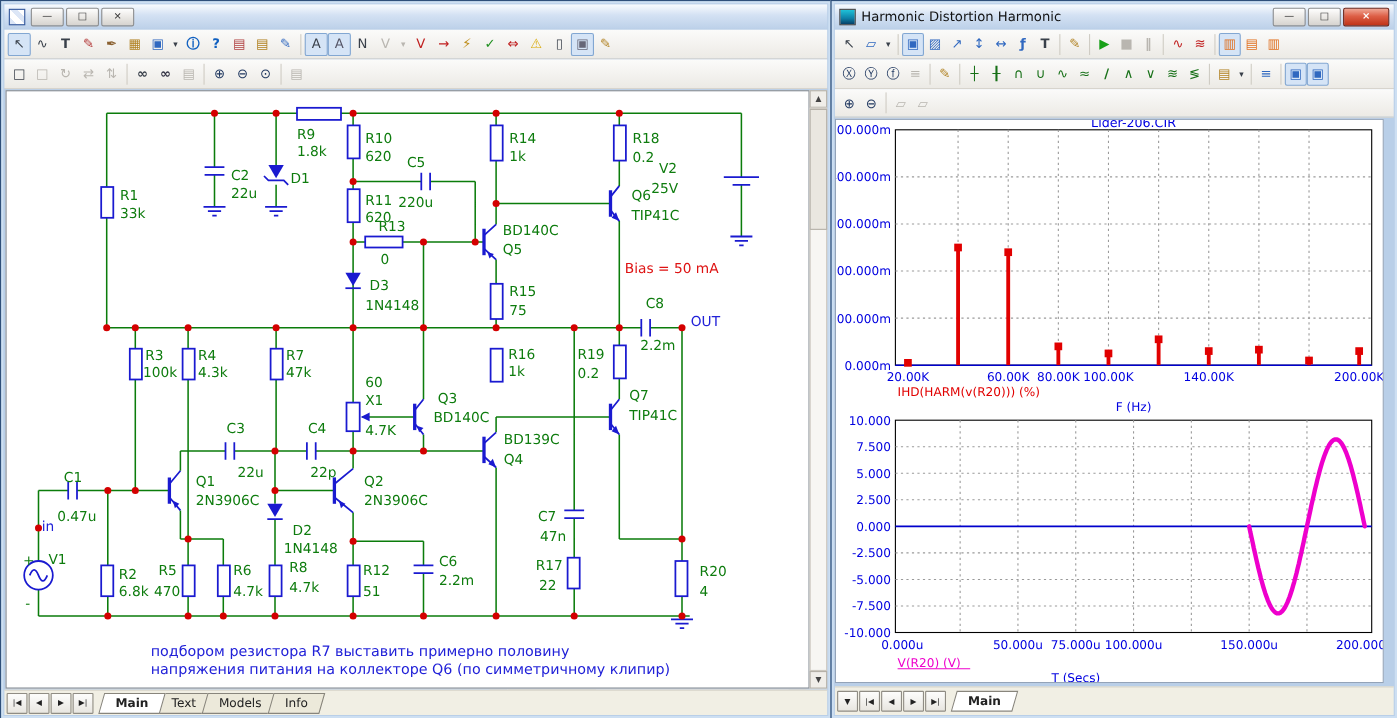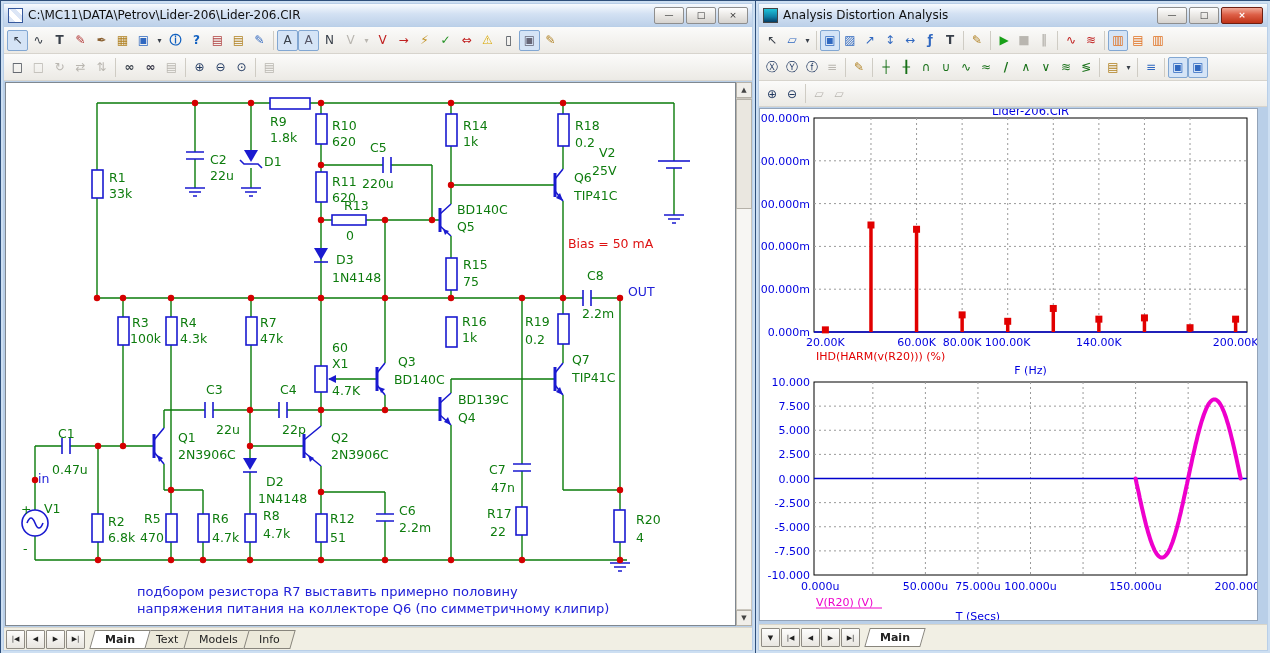--- a/index.html
+++ b/index.html
@@ -48,21 +48,20 @@
   #plots-wrap{position:absolute;left:3px;top:107px;width:499px;height:513px;background:#fff;border:1px solid #93a3b8;box-sizing:border-box;}
 </style>
 </head>
 <body>
 
 <div id="stage">
 
   <div class="window win-left" style="left:0;top:0;width:754px;height:652px;">
     <div class="titlebar">
       <div class="appicon"></div>
-      <div class="t-title">C:\MC11\DATA\Petrov\Lider-206\Lider-206.CIR</div>
       <div class="winbtns">
         <div class="wbtn">—</div>
         <div class="wbtn">□</div>
         <div class="wbtn">×</div>
       </div>
     </div>
 
     <div class="toolbar" style="top:26px;">
 
     <div class="tbtn pressed">
@@ -476,21 +475,21 @@
           <div class="tab">
             <span>Info</span>
           </div>
         </div>
     </div>
   </div>
 
   <div class="window win-right" style="left:755px;top:0;width:514px;height:652px;">
     <div class="titlebar">
       <div class="appicon chart"></div>
-      <div class="t-title">Analysis Distortion Analysis</div>
+      <div class="t-title">Harmonic Distortion Harmonic</div>
       <div class="winbtns">
         <div class="wbtn">—</div>
         <div class="wbtn">□</div>
         <div class="wbtn close-active">×</div>
       </div>
     </div>
 
     <div class="toolbar" style="top:26px;">
 
     <div class="tbtn">

